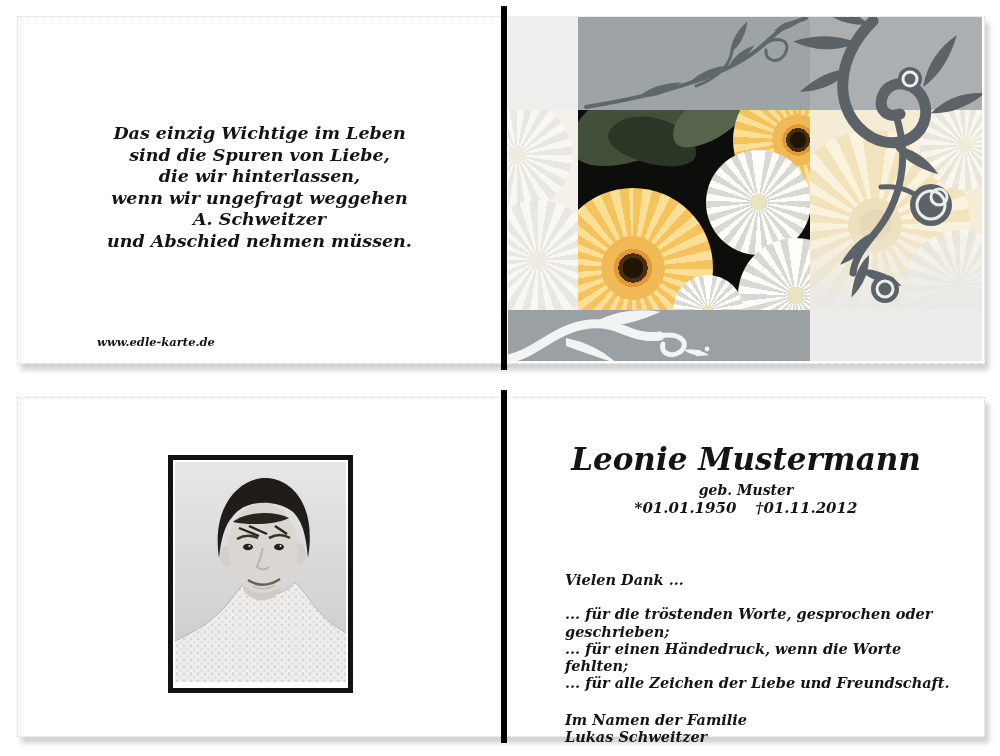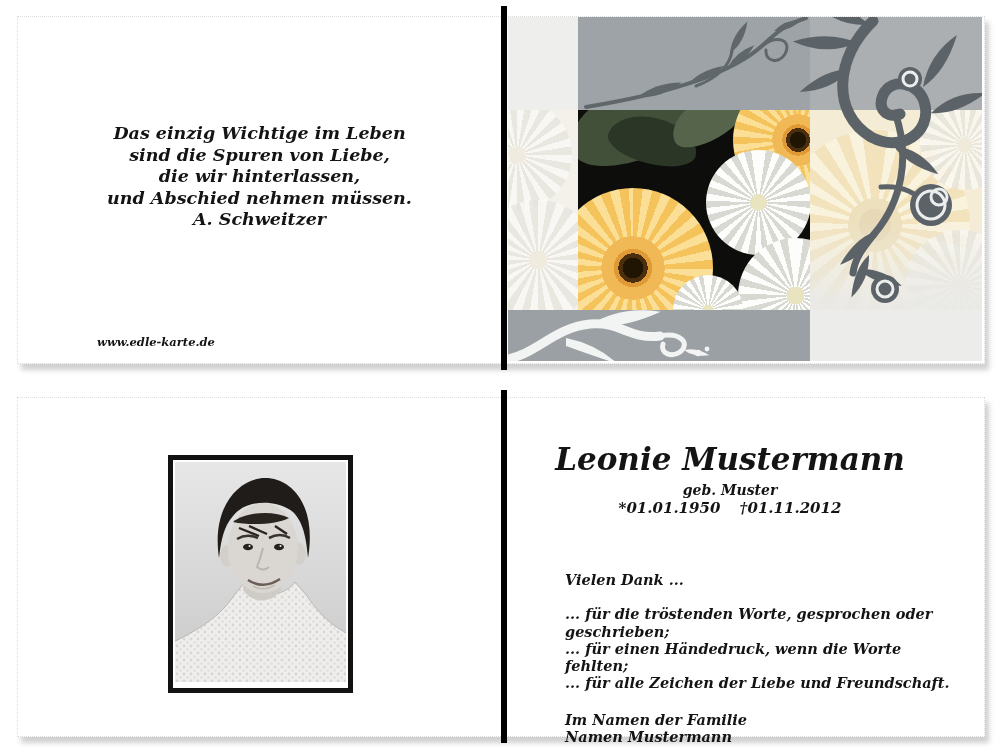--- a/index.html
+++ b/index.html
@@ -44,21 +44,21 @@
      repeating-conic-gradient(#fdfdfb 0deg 8deg,#d9d9d3 8deg 16deg);}
   .mum-faded{background:
      radial-gradient(circle,#eeeadb 0 11%,rgba(0,0,0,0) 11%),
      repeating-conic-gradient(#fbfaf6 0deg 9deg,#e6e5dd 9deg 18deg);opacity:.75;}
   .leaf{position:absolute;background:#42503a;border-radius:50% 50% 50% 50%/60% 60% 40% 40%;}
   .fade-overlay{position:absolute;left:0;top:0;right:0;bottom:0;
      background:linear-gradient(180deg,rgba(236,236,234,0) 55%,rgba(233,233,231,.9) 95%);}
 
   
   .photo-frame{position:absolute;left:150px;top:57px;border:5px solid #121212;background:#fff;padding:2px;}
-  .name-block{position:absolute;left:474px;top:44px;width:476px;text-align:center;font-style:italic;font-weight:bold;}
+  .name-block{position:absolute;left:490px;top:44px;width:476px;text-align:center;font-style:italic;font-weight:bold;}
   .deceased-name{font-size:31px;line-height:34px;}
   .birth-name{font-size:14px;line-height:18px;margin-top:5px;}
   .dates{font-size:15px;line-height:18px;}
   .dates span{display:inline-block;}
   .dates .d2{margin-left:14px;font-style:italic;}
   .memorial-body{position:absolute;left:547px;top:133px;width:400px;font-style:italic;font-weight:bold;
                  font-size:14.5px;line-height:17.3px;margin-top:40px;}
   .thanks-list{margin-top:17px;}
   .closing{margin-top:19px;}
 </style>
@@ -66,22 +66,23 @@
 <body>
 
 <div class="page">
 
   <div class="card card-top">
 
     <div class="quote">
       <div>Das einzig Wichtige im Leben</div>
       <div>sind die Spuren von Liebe,</div>
       <div>die wir hinterlassen,</div>
+      <div>wenn wir ungefragt weggehen</div>
+      <div>A. Schweitzer</div>
       <div>und Abschied nehmen müssen.</div>
-      <div>A. Schweitzer</div>
     </div>
     <div class="website">www.edle-karte.de</div>
 
     <div class="collage">
 
       <div class="rg rg-corner"></div>
 
       <div class="rg rg-leftstrip">
         <div class="flower mum-faded" style="left:-46px;top:-10px;width:110px;height:110px;"></div>
         <div class="flower mum-faded" style="left:-30px;top:90px;width:120px;height:120px;"></div>
@@ -220,21 +221,21 @@
 
     <div class="memorial-body">
       <div>Vielen Dank ...</div>
       <div class="thanks-list">
         <div>... für die tröstenden Worte, gesprochen oder geschrieben;</div>
         <div>... für einen Händedruck, wenn die Worte fehlten;</div>
         <div>... für alle Zeichen der Liebe und Freundschaft.</div>
       </div>
       <div class="closing">
         <div>Im Namen der Familie</div>
-        <div>Namen Mustermann</div>
+        <div>Lukas Schweitzer</div>
       </div>
     </div>
   </div>
 
   <div class="fold fold-top"></div>
   <div class="fold fold-bottom"></div>
 
 </div>
 
 </body></html>

